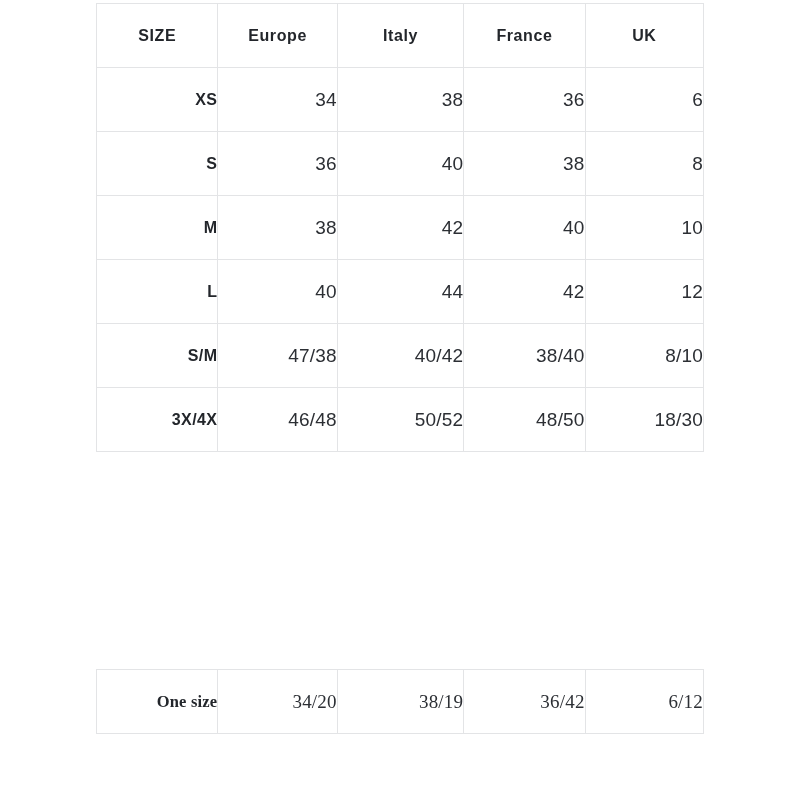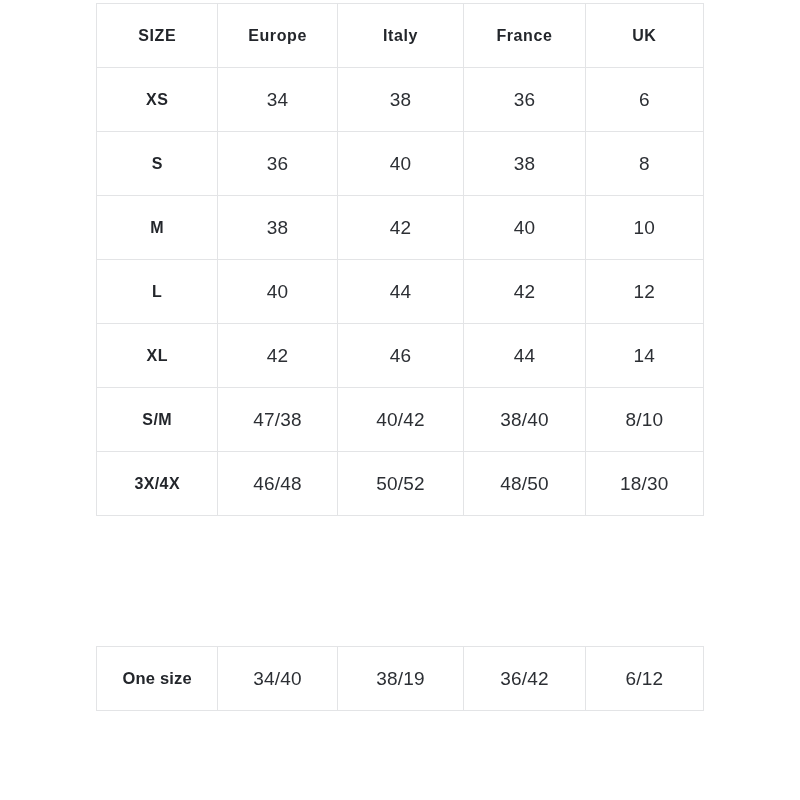--- a/index.html
+++ b/index.html
@@ -18,21 +18,21 @@
     box-sizing: border-box;
     overflow: hidden;
   }
   .table-wrap {
     position: absolute;
     left: 96px;
     width: 608px;
     border-radius: 12px;
   }
   #main-table-wrap { top: 3px; }
-  #secondary-table-wrap { top: 646px; }
+  #secondary-table-wrap { top: 669px; font-family: Liberation Serif, serif; }
 
   table.size-table {
     border-collapse: collapse;
     table-layout: fixed;
     width: 608px;
   }
   table.size-table td,
   table.size-table th {
     border: 1px solid #e3e4e6;
     text-align: center;
@@ -52,20 +52,21 @@
 
   table.size-table thead th {
     height: 63px;
     font-weight: 700;
     font-size: 16px;
     letter-spacing: 0.6px;
     color: #23262b;
   }
   table.size-table tbody td {
     height: 63px;
+    text-align: right;
   }
   table.size-table tbody td.label {
     font-weight: 700;
     font-size: 16px;
     letter-spacing: 0.4px;
     color: #23262b;
   }
   #secondary-table tbody td { height: 63px; }
   #secondary-table tbody td.label {
     font-weight: 700;
@@ -119,27 +120,20 @@
           <td>10</td>
         </tr>
         <tr>
           <td class="label">L</td>
           <td>40</td>
           <td>44</td>
           <td>42</td>
           <td>12</td>
         </tr>
         <tr>
-          <td class="label">XL</td>
-          <td>42</td>
-          <td>46</td>
-          <td>44</td>
-          <td>14</td>
-        </tr>
-        <tr>
           <td class="label">S/M</td>
           <td>47/38</td>
           <td>40/42</td>
           <td>38/40</td>
           <td>8/10</td>
         </tr>
         <tr>
           <td class="label">3X/4X</td>
           <td>46/48</td>
           <td>50/52</td>
@@ -155,21 +149,21 @@
       <colgroup>
         <col class="c0">
           <col class="c1">
           <col class="c2">
           <col class="c3">
           <col class="c4">
       </colgroup>
       <tbody>
         <tr>
           <td class="label">One size</td>
-          <td>34/40</td>
+          <td>34/20</td>
           <td>38/19</td>
           <td>36/42</td>
           <td>6/12</td>
         </tr>
       </tbody>
     </table>
   </div>
 
 </div>
 

